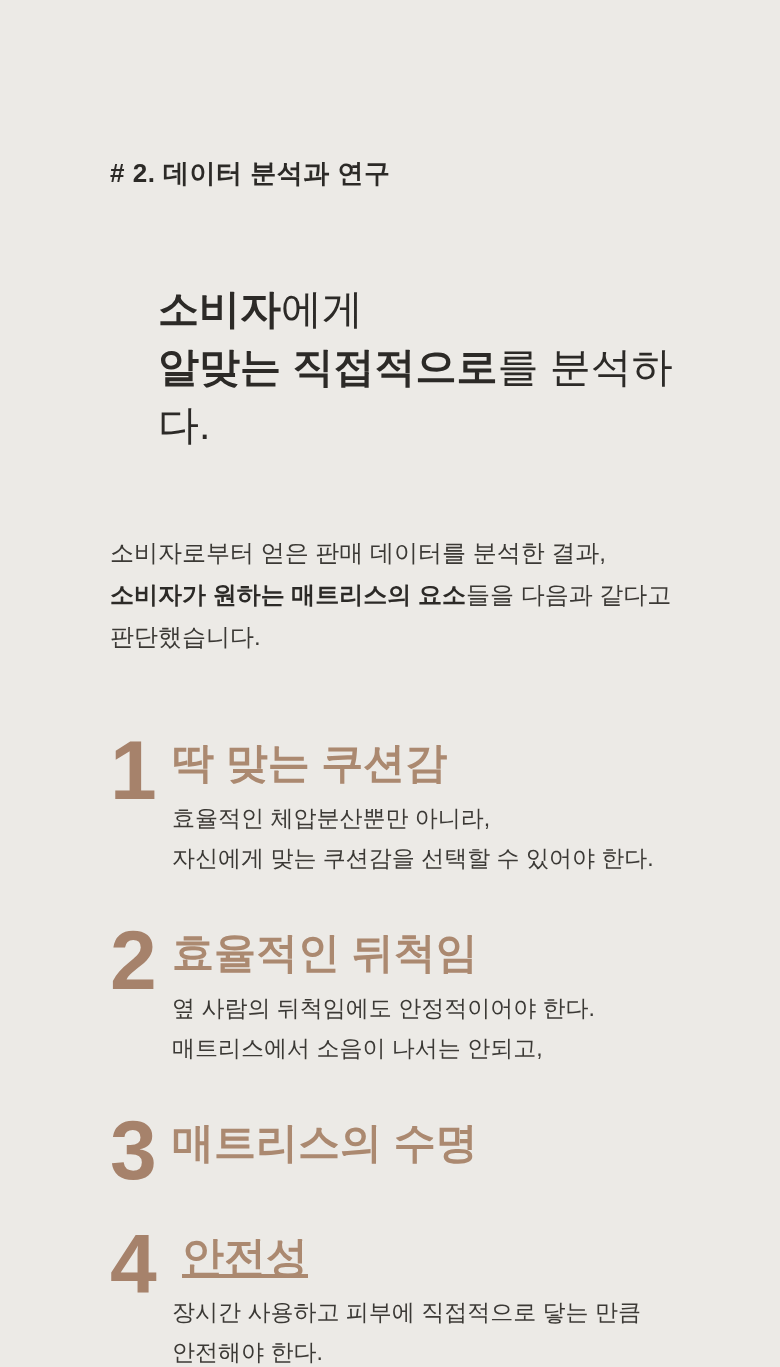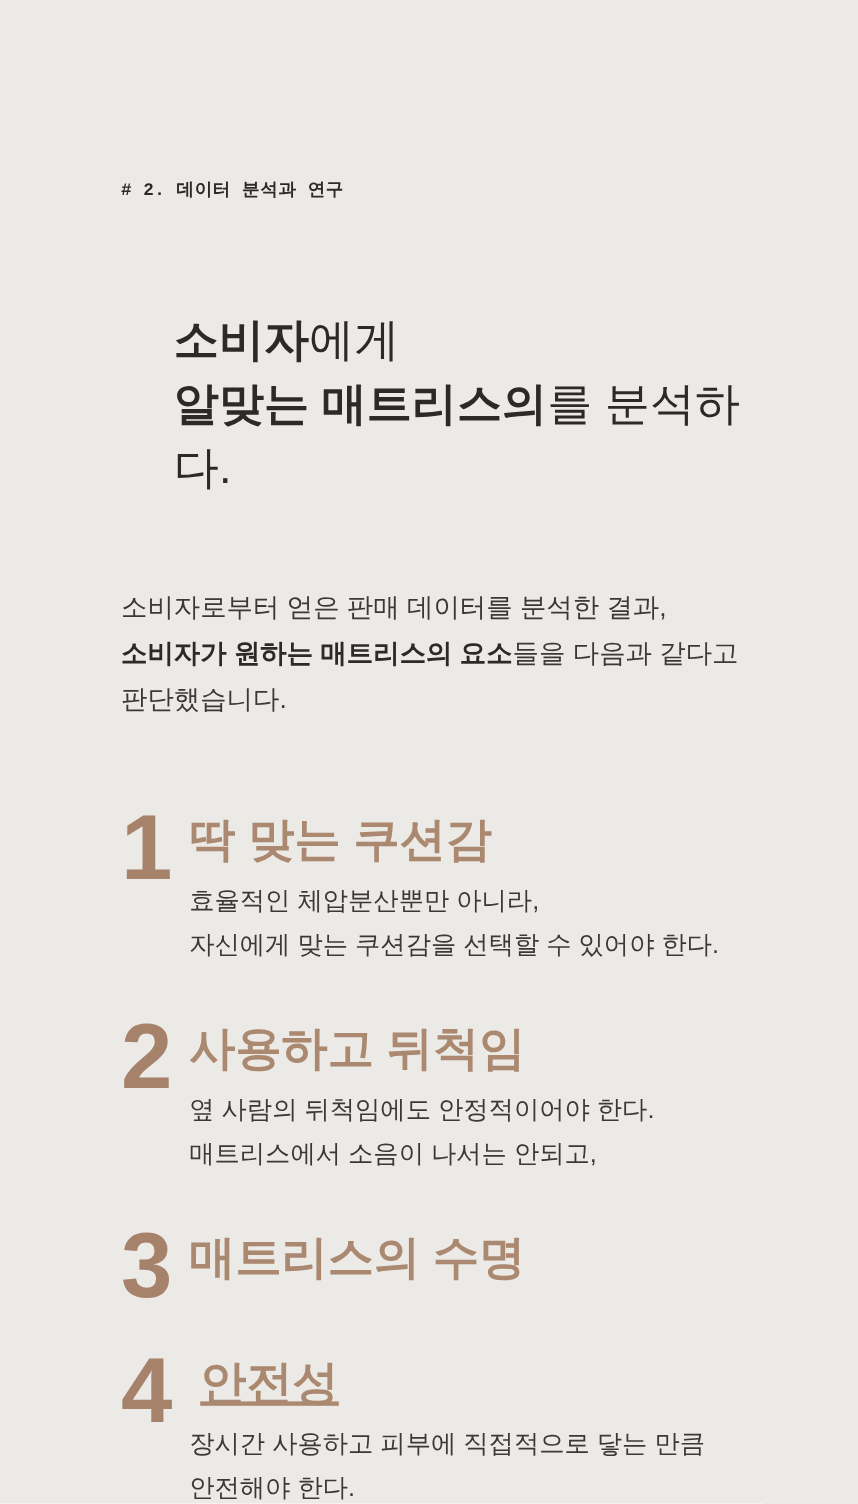--- a/index.html
+++ b/index.html
@@ -16,26 +16,25 @@
     position:relative;
     width:780px;
     height:1367px;
     background:var(--background);
     overflow:hidden;
   }
   .content{
     padding:160px 80px 0 110px;
   }
   .section-label{
-    font-size:16px;
+    font-size:26px;
     font-weight:700;
     letter-spacing:0.5px;
     color:var(--text-dark);
     line-height:26px;
-    font-family:Liberation Mono, monospace;
   }
   .headline{
     margin-top:94px;
     font-size:41px;
     font-weight:400;
     color:var(--text-dark);
     line-height:58px;
   }
   .headline .hl-line{display:block;margin-left:48px;}
   .headline strong{font-weight:700;}
@@ -87,42 +86,42 @@
 </head>
 <body>
 
 <div class="page">
   <div class="content">
 
     <div class="section-label"># 2. 데이터 분석과 연구</div>
 
     <h1 class="headline">
       <span class="hl-line"><strong>소비자</strong><span>에게</span></span>
-      <span class="hl-line"><strong>알맞는 매트리스의</strong><span>를 분석하다.</span></span>
+      <span class="hl-line"><strong>알맞는 직접적으로</strong><span>를 분석하다.</span></span>
     </h1>
 
     <p class="intro"><span>소비자로부터 얻은 판매 데이터를 분석한 결과, </span><strong>소비자가 원하는 매트리스의 요소</strong><span>들을 다음과 같다고 판단했습니다.</span></p>
 
     <ul class="features">
 
       <li class="feature">
         <div class="feature-number">1</div>
         <div class="feature-body">
           <div class="feature-title">딱 맞는 쿠션감</div>
           <div class="feature-desc">
             <div class="feature-line">효율적인 체압분산뿐만 아니라,</div>
             <div class="feature-line">자신에게 맞는 쿠션감을 선택할 수 있어야 한다.</div>
           </div>
         </div>
       </li>
 
       <li class="feature">
         <div class="feature-number">2</div>
         <div class="feature-body">
-          <div class="feature-title">사용하고 뒤척임</div>
+          <div class="feature-title">효율적인 뒤척임</div>
           <div class="feature-desc">
             <div class="feature-line">옆 사람의 뒤척임에도 안정적이어야 한다.</div>
             <div class="feature-line">매트리스에서 소음이 나서는 안되고,</div>
           </div>
         </div>
       </li>
 
       <li class="feature">
         <div class="feature-number">3</div>
         <div class="feature-body">

